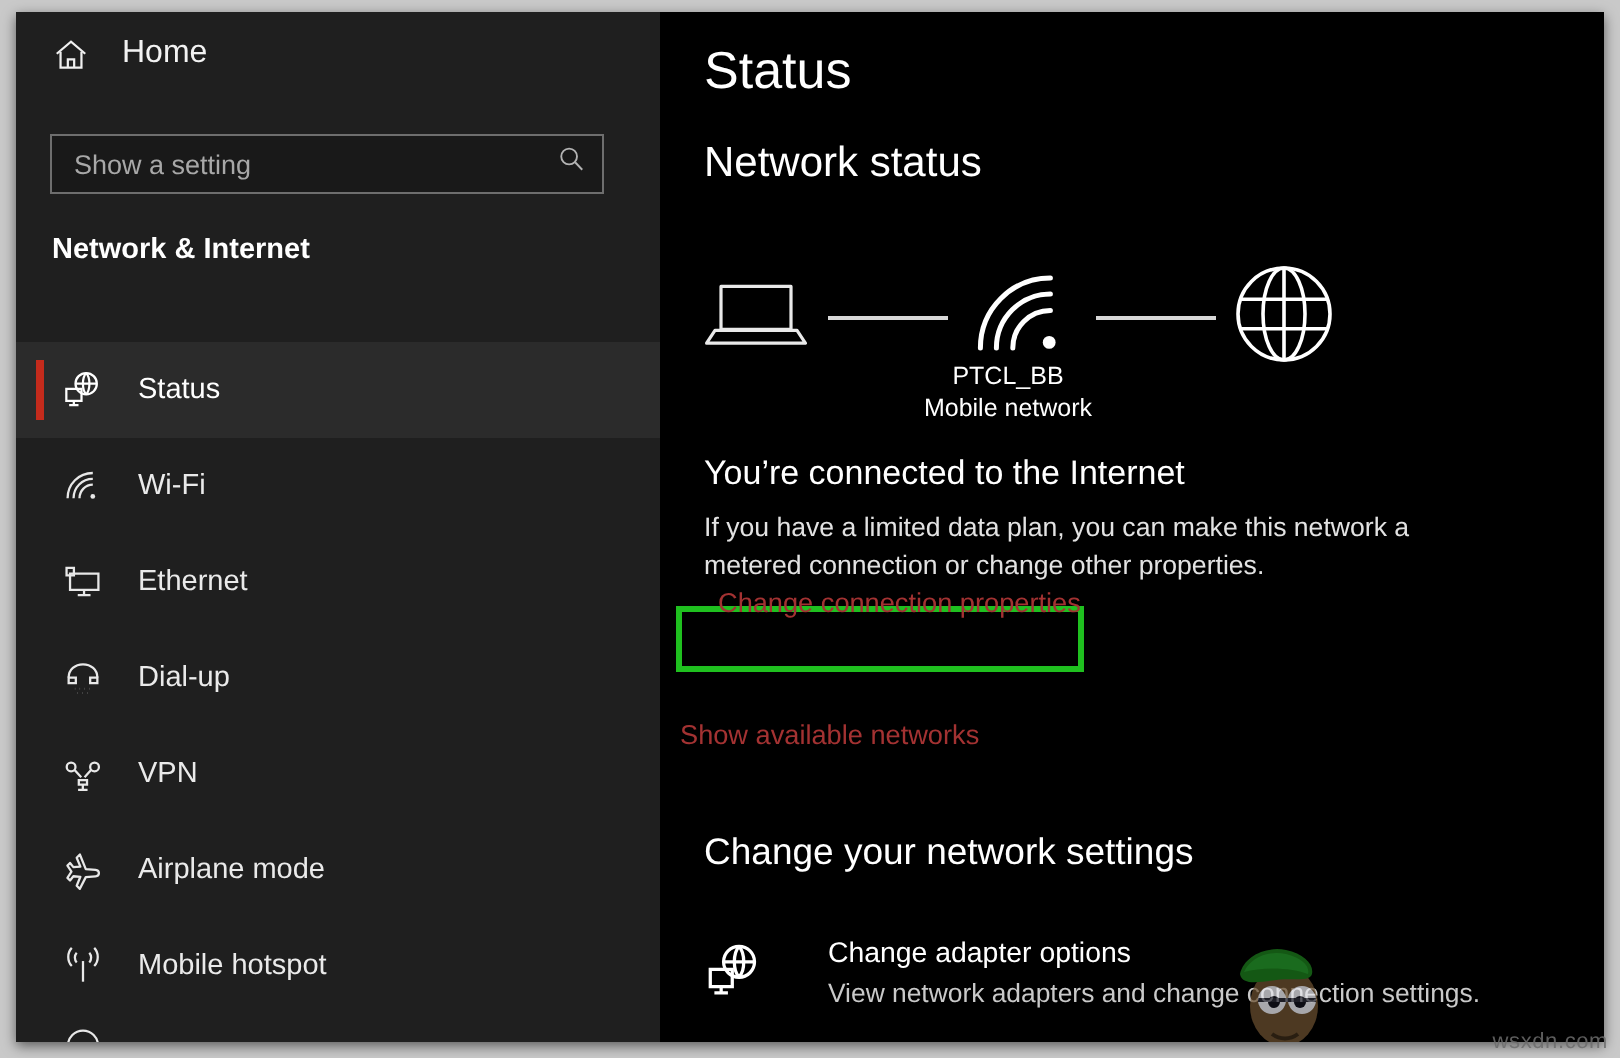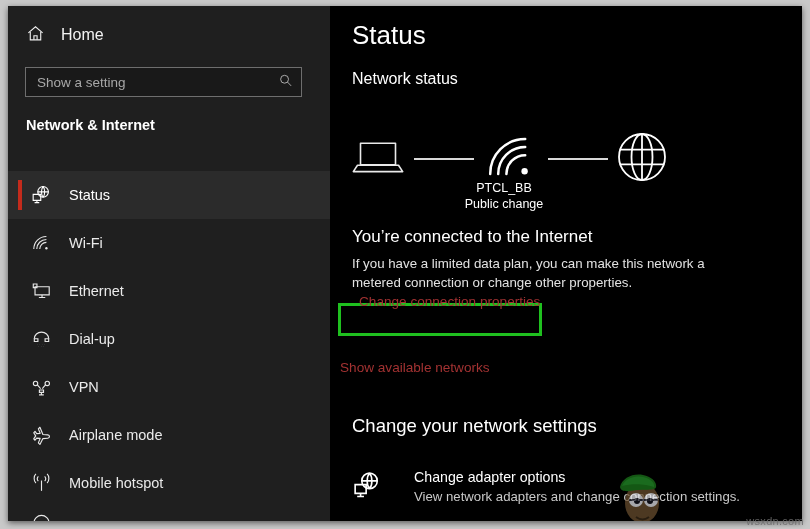--- a/index.html
+++ b/index.html
@@ -7,21 +7,21 @@
 
   #app{position:relative;width:810px;height:529px;background:#c9c9c9;overflow:hidden;}
 
   
   #window{position:absolute;left:8px;top:6px;width:794px;height:515px;background:#000;
           box-shadow:0 2px 6px rgba(0,0,0,.55);overflow:hidden;}
 
   
   #sidebar{position:absolute;left:0;top:0;width:322px;height:515px;background:#1f1f1f;}
 
-  .home-row{position:absolute;left:18px;top:12px;height:34px;display:flex;align-items:center;gap:16px;}
+  .home-row{position:absolute;left:18px;top:12px;height:34px;display:flex;align-items:flex-start;gap:16px;}
   .home-label{color:#f2f2f2;font-size:16px;}
 
   .searchbox{position:absolute;left:17px;top:61px;width:277px;height:30px;
              background:#191919;border:1px solid #6e6e6e;box-sizing:border-box;
              display:flex;align-items:center;padding:0 8px 0 11px;}
   .searchbox .ph{color:#a8a8a8;font-size:13.5px;flex:1;}
   .searchbox .mag{flex:0 0 auto;opacity:.85;}
 
   .section-title{position:absolute;left:18px;top:111px;color:#ffffff;font-size:14.5px;font-weight:bold;}
 
@@ -31,21 +31,21 @@
   .nav-item .lbl{color:#eaeaea;font-size:14.5px;margin-left:14px;white-space:nowrap;}
   .nav-item.selected{background:#2b2b2b;}
   .nav-item.selected .accent{position:absolute;left:10px;top:9px;width:4px;height:30px;background:#c42b1c;}
   .nav-item.selected .lbl{color:#ffffff;}
   .nav-item.clipped{height:30px;overflow:hidden;}
 
   
   #main{position:absolute;left:322px;top:0;width:472px;height:515px;background:#000;}
 
   .page-title{position:absolute;left:22px;top:14px;color:#ffffff;font-size:26px;font-weight:normal;}
-  .h2{position:absolute;left:22px;top:64px;color:#ffffff;font-size:16px;}
+  .h2{position:absolute;left:22px;top:64px;color:#ffffff;font-size:21px;}
 
   
   #diagram{position:absolute;left:22px;top:118px;width:320px;height:90px;}
   .dg-line{position:absolute;height:1.5px;background:#d8d8d8;top:34px;}
   .dg-cap{position:absolute;text-align:center;width:160px;left:72px;top:56px;}
   .dg-cap .ssid{color:#ffffff;font-size:12.5px;line-height:16px;text-align:center;}
   .dg-cap .ntype{color:#ffffff;font-size:12.5px;line-height:16px;}
 
   .connected{position:absolute;left:22px;top:221px;color:#ffffff;font-size:17px;}
   .desc{position:absolute;left:22px;top:248px;width:400px;color:#e2e2e2;font-size:13.3px;line-height:19px;}
@@ -227,21 +227,21 @@
         <span style="position:absolute;left:264px;top:7px;">
           <svg width="52" height="52" viewBox="0 0 52 52" fill="none" stroke="#ffffff" stroke-width="1.8">
             <circle cx="26" cy="26" r="23"></circle>
             <ellipse cx="26" cy="26" rx="10.5" ry="23"></ellipse>
             <path d="M3.6 18.6h44.8M3.6 33.4h44.8M26 3v46"></path>
           </svg>
         </span>
 
         <div class="dg-cap">
           <div class="ssid">PTCL_BB</div>
-          <div class="ntype">Public change</div>
+          <div class="ntype">Mobile network</div>
         </div>
       </div>
 
       <div class="connected">You’re connected to the Internet</div>
       <div class="desc">If you have a limited data plan, you can make this network a metered connection or change other properties.</div>
 
       <div id="annot"></div>
       <a class="link" id="link-change">Change connection properties</a>
 
       <a class="link" id="link-show">Show available networks</a>

